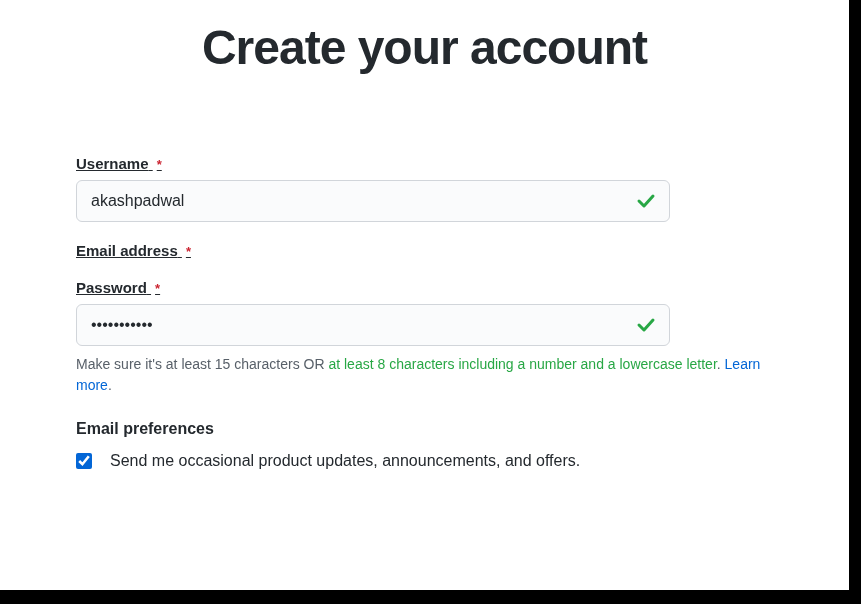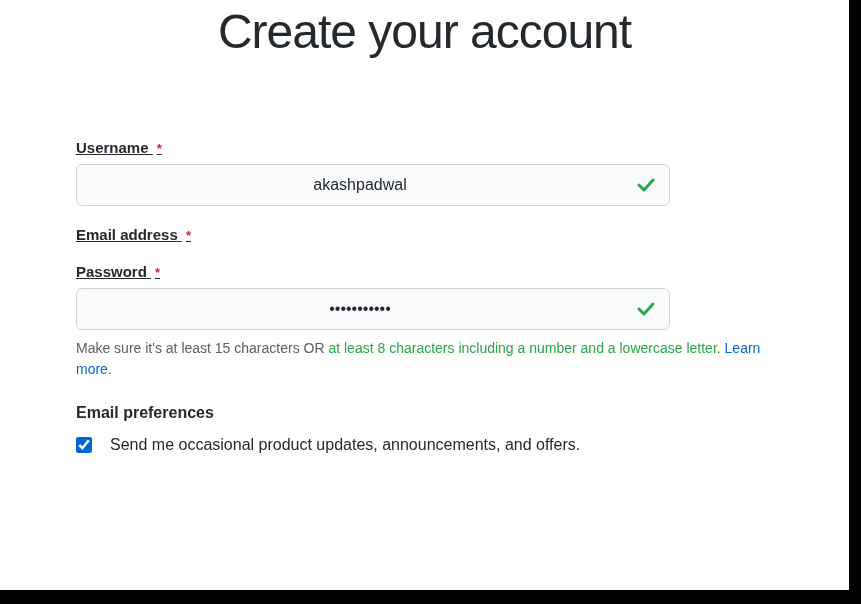--- a/index.html
+++ b/index.html
@@ -15,26 +15,26 @@
       overflow: hidden;
     }
     .container {
       background: #fff;
       width: 849px;
       height: 590px;
       padding: 0 0 20px 0;
     }
     .page-title {
       font-size: 48px;
-      font-weight: 400;
+      font-weight: 700;
       color: #24292e;
       text-align: center;
       letter-spacing: -1px;
       margin-bottom: 80px;
-      padding-top: 4px;
+      padding-top: 20px;
     }
     .form-wrap {
       padding: 0 76px;
     }
     .form-group {
       margin-bottom: 20px;
     }
     .form-label {
       display: block;
       font-size: 15px;
@@ -51,21 +51,20 @@
     .form-input {
       width: 594px;
       height: 42px;
       padding: 8px 40px 8px 14px;
       font-size: 16px;
       color: #24292e;
       background-color: #fafbfc;
       border: 1px solid #d1d5da;
       border-radius: 6px;
       outline: none;
-      text-align: center;
     }
     .checkmark-icon {
       position: absolute;
       right: 14px;
       top: 50%;
       transform: translateY(-50%);
       width: 20px;
       height: 20px;
       pointer-events: none;
     }

